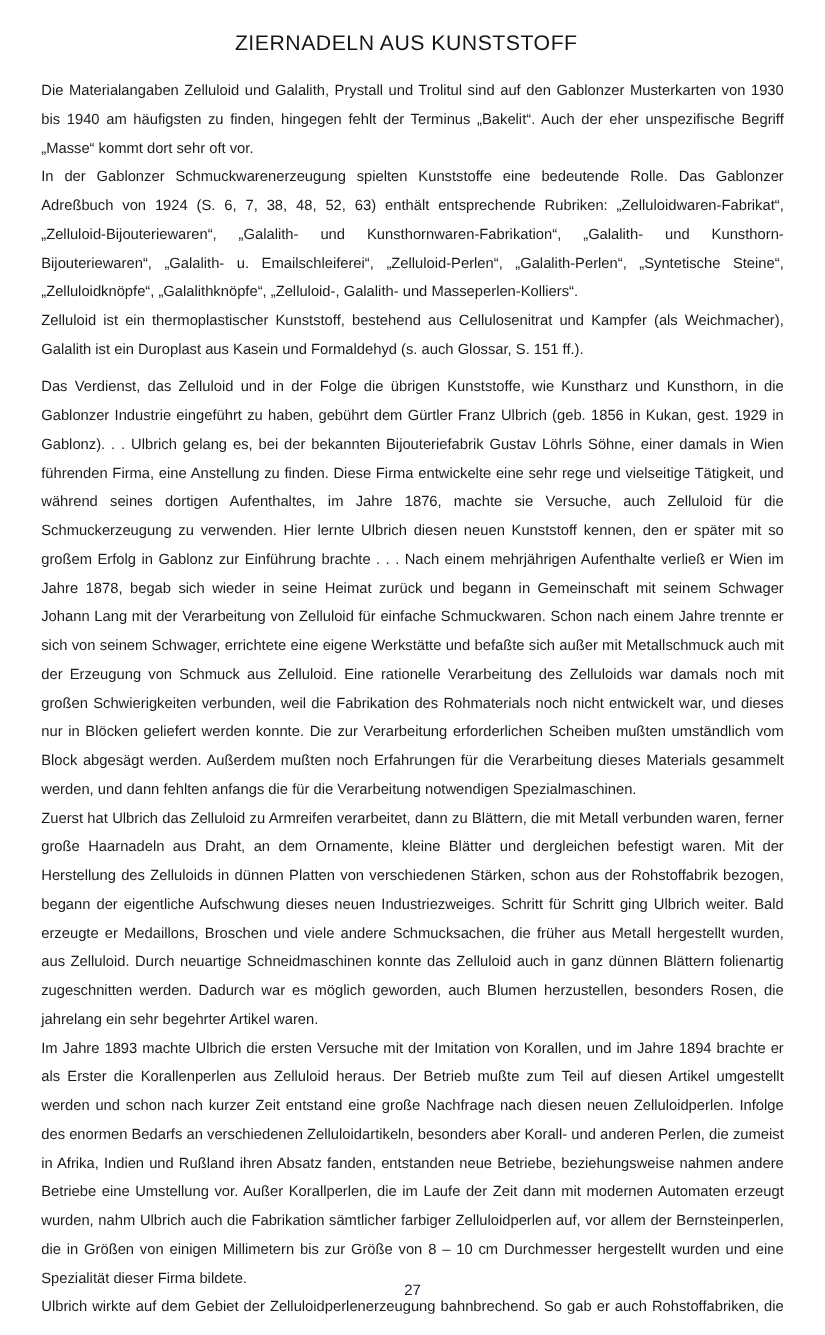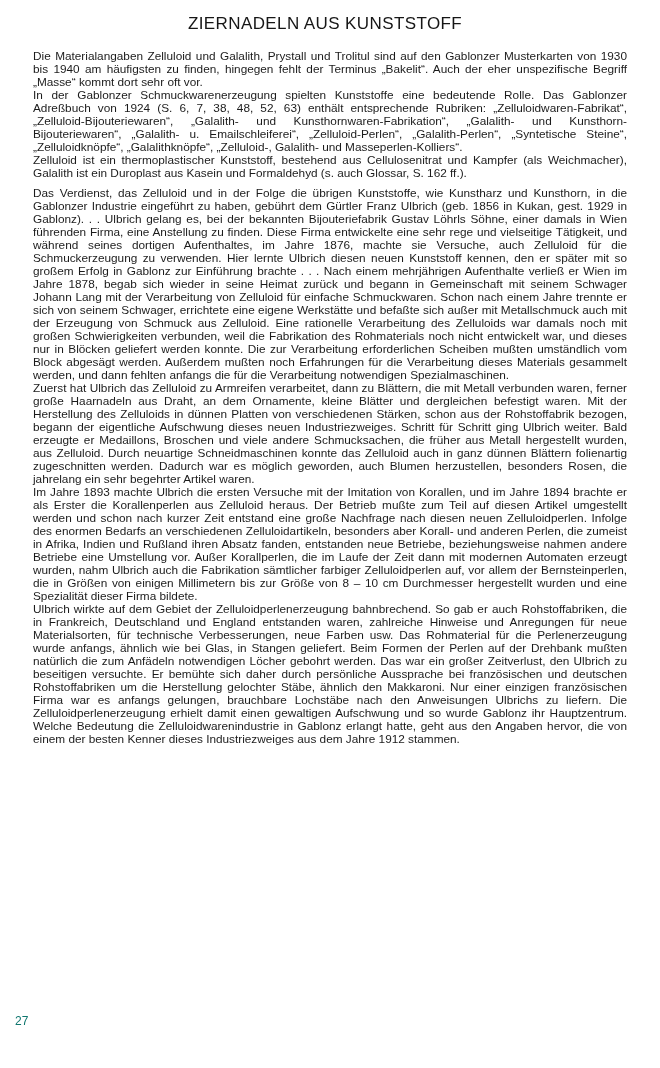--- a/index.html
+++ b/index.html
@@ -4,21 +4,21 @@
 <style>
   html, body {
     margin: 0;
     padding: 0;
     background: #ffffff;
   }
   .page {
     position: relative;
     width: 660px;
     height: 1040px;
-    margin: 0 auto;
+    margin: 11px auto;
     background: #ffffff;
     color: #1b1b1b;
     font-family: "Liberation Sans", sans-serif;
     box-sizing: border-box;
     padding: 14px 43px 0 33px;
     overflow: hidden;
   }
   .title {
     margin: 0 0 16px 0;
     text-align: center;
@@ -27,50 +27,51 @@
     letter-spacing: 0.4px;
     color: #161616;
     white-space: nowrap;
   }
   .paragraphs {
     width: 594px;
   }
   .para {
     margin: 0;
     font-size: 11.8px;
-    line-height: 13px;
+    line-height: 23px;
     text-align: justify;
     -webkit-hyphens: auto;
     hyphens: auto;
     color: #1b1b1b;
   }
   .para.italic {
   }
   .para.spaced {
     margin-top: 7px;
   }
   .page-number {
     position: absolute;
     bottom: 12px;
-    left: 15px;
+    left: 0;
     right: 0;
+    text-align: center;
     font-size: 12px;
-    color: #0f766e;
+    color: #0f172a;
   }
 </style>
 </head>
 <body>
 
 <div class="page">
   <h1 class="title">ZIERNADELN AUS KUNSTSTOFF</h1>
 
   <div class="paragraphs">
       <p class="para" lang="de">Die Materialangaben Zelluloid und Galalith, Prystall und Trolitul sind auf den Gablonzer Musterkarten von 1930 bis 1940 am häufigsten zu finden, hingegen fehlt der Terminus „Bakelit“. Auch der eher unspezifische Begriff „Masse“ kommt dort sehr oft vor.</p>
       <p class="para" lang="de">In der Gablonzer Schmuckwarenerzeugung spielten Kunststoffe eine bedeutende Rolle. Das Gablonzer Adreßbuch von 1924 (S. 6, 7, 38, 48, 52, 63) enthält entsprechende Rubriken: „Zelluloidwaren-Fabrikat“, „Zelluloid-Bijouteriewaren“, „Galalith- und Kunsthornwaren-Fabrikation“, „Galalith- und Kunsthorn-Bijouteriewaren“, „Galalith- u. Emailschleiferei“, „Zelluloid-Perlen“, „Galalith-Perlen“, „Syntetische Steine“, „Zelluloidknöpfe“, „Galalithknöpfe“, „Zelluloid-, Galalith- und Masseperlen-Kolliers“.</p>
-      <p class="para" lang="de">Zelluloid ist ein thermoplastischer Kunststoff, bestehend aus Cellulosenitrat und Kampfer (als Weichmacher), Galalith ist ein Duroplast aus Kasein und Formaldehyd (s. auch Glossar, S. 162 ff.).</p>
+      <p class="para" lang="de">Zelluloid ist ein thermoplastischer Kunststoff, bestehend aus Cellulosenitrat und Kampfer (als Weichmacher), Galalith ist ein Duroplast aus Kasein und Formaldehyd (s. auch Glossar, S. 151 ff.).</p>
       <p class="para italic spaced" lang="de">Das Verdienst, das Zelluloid und in der Folge die übrigen Kunststoffe, wie Kunstharz und Kunsthorn, in die Gablonzer Industrie eingeführt zu haben, gebührt dem Gürtler Franz Ulbrich (geb. 1856 in Kukan, gest. 1929 in Gablonz). . . Ulbrich gelang es, bei der bekannten Bijouteriefabrik Gustav Löhrls Söhne, einer damals in Wien führenden Firma, eine Anstellung zu finden. Diese Firma entwickelte eine sehr rege und vielseitige Tätigkeit, und während seines dortigen Aufenthaltes, im Jahre 1876, machte sie Versuche, auch Zelluloid für die Schmuckerzeugung zu verwenden. Hier lernte Ulbrich diesen neuen Kunststoff kennen, den er später mit so großem Erfolg in Gablonz zur Einführung brachte . . . Nach einem mehrjährigen Aufenthalte verließ er Wien im Jahre 1878, begab sich wieder in seine Heimat zurück und begann in Gemeinschaft mit seinem Schwager Johann Lang mit der Verarbeitung von Zelluloid für einfache Schmuckwaren. Schon nach einem Jahre trennte er sich von seinem Schwager, errichtete eine eigene Werkstätte und befaßte sich außer mit Metallschmuck auch mit der Erzeugung von Schmuck aus Zelluloid. Eine rationelle Verarbeitung des Zelluloids war damals noch mit großen Schwierigkeiten verbunden, weil die Fabrikation des Rohmaterials noch nicht entwickelt war, und dieses nur in Blöcken geliefert werden konnte. Die zur Verarbeitung erforderlichen Scheiben mußten umständlich vom Block abgesägt werden. Außerdem mußten noch Erfahrungen für die Verarbeitung dieses Materials gesammelt werden, und dann fehlten anfangs die für die Verarbeitung notwendigen Spezialmaschinen.</p>
       <p class="para italic" lang="de">Zuerst hat Ulbrich das Zelluloid zu Armreifen verarbeitet, dann zu Blättern, die mit Metall verbunden waren, ferner große Haarnadeln aus Draht, an dem Ornamente, kleine Blätter und dergleichen befestigt waren. Mit der Herstellung des Zelluloids in dünnen Platten von verschiedenen Stärken, schon aus der Rohstoffabrik bezogen, begann der eigentliche Aufschwung dieses neuen Industriezweiges. Schritt für Schritt ging Ulbrich weiter. Bald erzeugte er Medaillons, Broschen und viele andere Schmucksachen, die früher aus Metall hergestellt wurden, aus Zelluloid. Durch neuartige Schneidmaschinen konnte das Zelluloid auch in ganz dünnen Blättern folienartig zugeschnitten werden. Dadurch war es möglich geworden, auch Blumen herzustellen, besonders Rosen, die jahrelang ein sehr begehrter Artikel waren.</p>
       <p class="para italic" lang="de">Im Jahre 1893 machte Ulbrich die ersten Versuche mit der Imitation von Korallen, und im Jahre 1894 brachte er als Erster die Korallenperlen aus Zelluloid heraus. Der Betrieb mußte zum Teil auf diesen Artikel umgestellt werden und schon nach kurzer Zeit entstand eine große Nachfrage nach diesen neuen Zelluloidperlen. Infolge des enormen Bedarfs an verschiedenen Zelluloidartikeln, besonders aber Korall- und anderen Perlen, die zumeist in Afrika, Indien und Rußland ihren Absatz fanden, entstanden neue Betriebe, beziehungsweise nahmen andere Betriebe eine Umstellung vor. Außer Korallperlen, die im Laufe der Zeit dann mit modernen Automaten erzeugt wurden, nahm Ulbrich auch die Fabrikation sämtlicher farbiger Zelluloidperlen auf, vor allem der Bernsteinperlen, die in Größen von einigen Millimetern bis zur Größe von 8 – 10 cm Durchmesser hergestellt wurden und eine Spezialität dieser Firma bildete.</p>
       <p class="para italic" lang="de">Ulbrich wirkte auf dem Gebiet der Zelluloidperlenerzeugung bahnbrechend. So gab er auch Rohstoffabriken, die in Frankreich, Deutschland und England entstanden waren, zahlreiche Hinweise und Anregungen für neue Materialsorten, für technische Verbesserungen, neue Farben usw. Das Rohmaterial für die Perlenerzeugung wurde anfangs, ähnlich wie bei Glas, in Stangen geliefert. Beim Formen der Perlen auf der Drehbank mußten natürlich die zum Anfädeln notwendigen Löcher gebohrt werden. Das war ein großer Zeitverlust, den Ulbrich zu beseitigen versuchte. Er bemühte sich daher durch persönliche Aussprache bei französischen und deutschen Rohstoffabriken um die Herstellung gelochter Stäbe, ähnlich den Makkaroni. Nur einer einzigen französischen Firma war es anfangs gelungen, brauchbare Lochstäbe nach den Anweisungen Ulbrichs zu liefern. Die Zelluloidperlenerzeugung erhielt damit einen gewaltigen Aufschwung und so wurde Gablonz ihr Hauptzentrum. Welche Bedeutung die Zelluloidwarenindustrie in Gablonz erlangt hatte, geht aus den Angaben hervor, die von einem der besten Kenner dieses Industriezweiges aus dem Jahre 1912 stammen.</p>
     </div>
 
   <div class="page-number">27</div>
 </div>
 
 </body></html>

